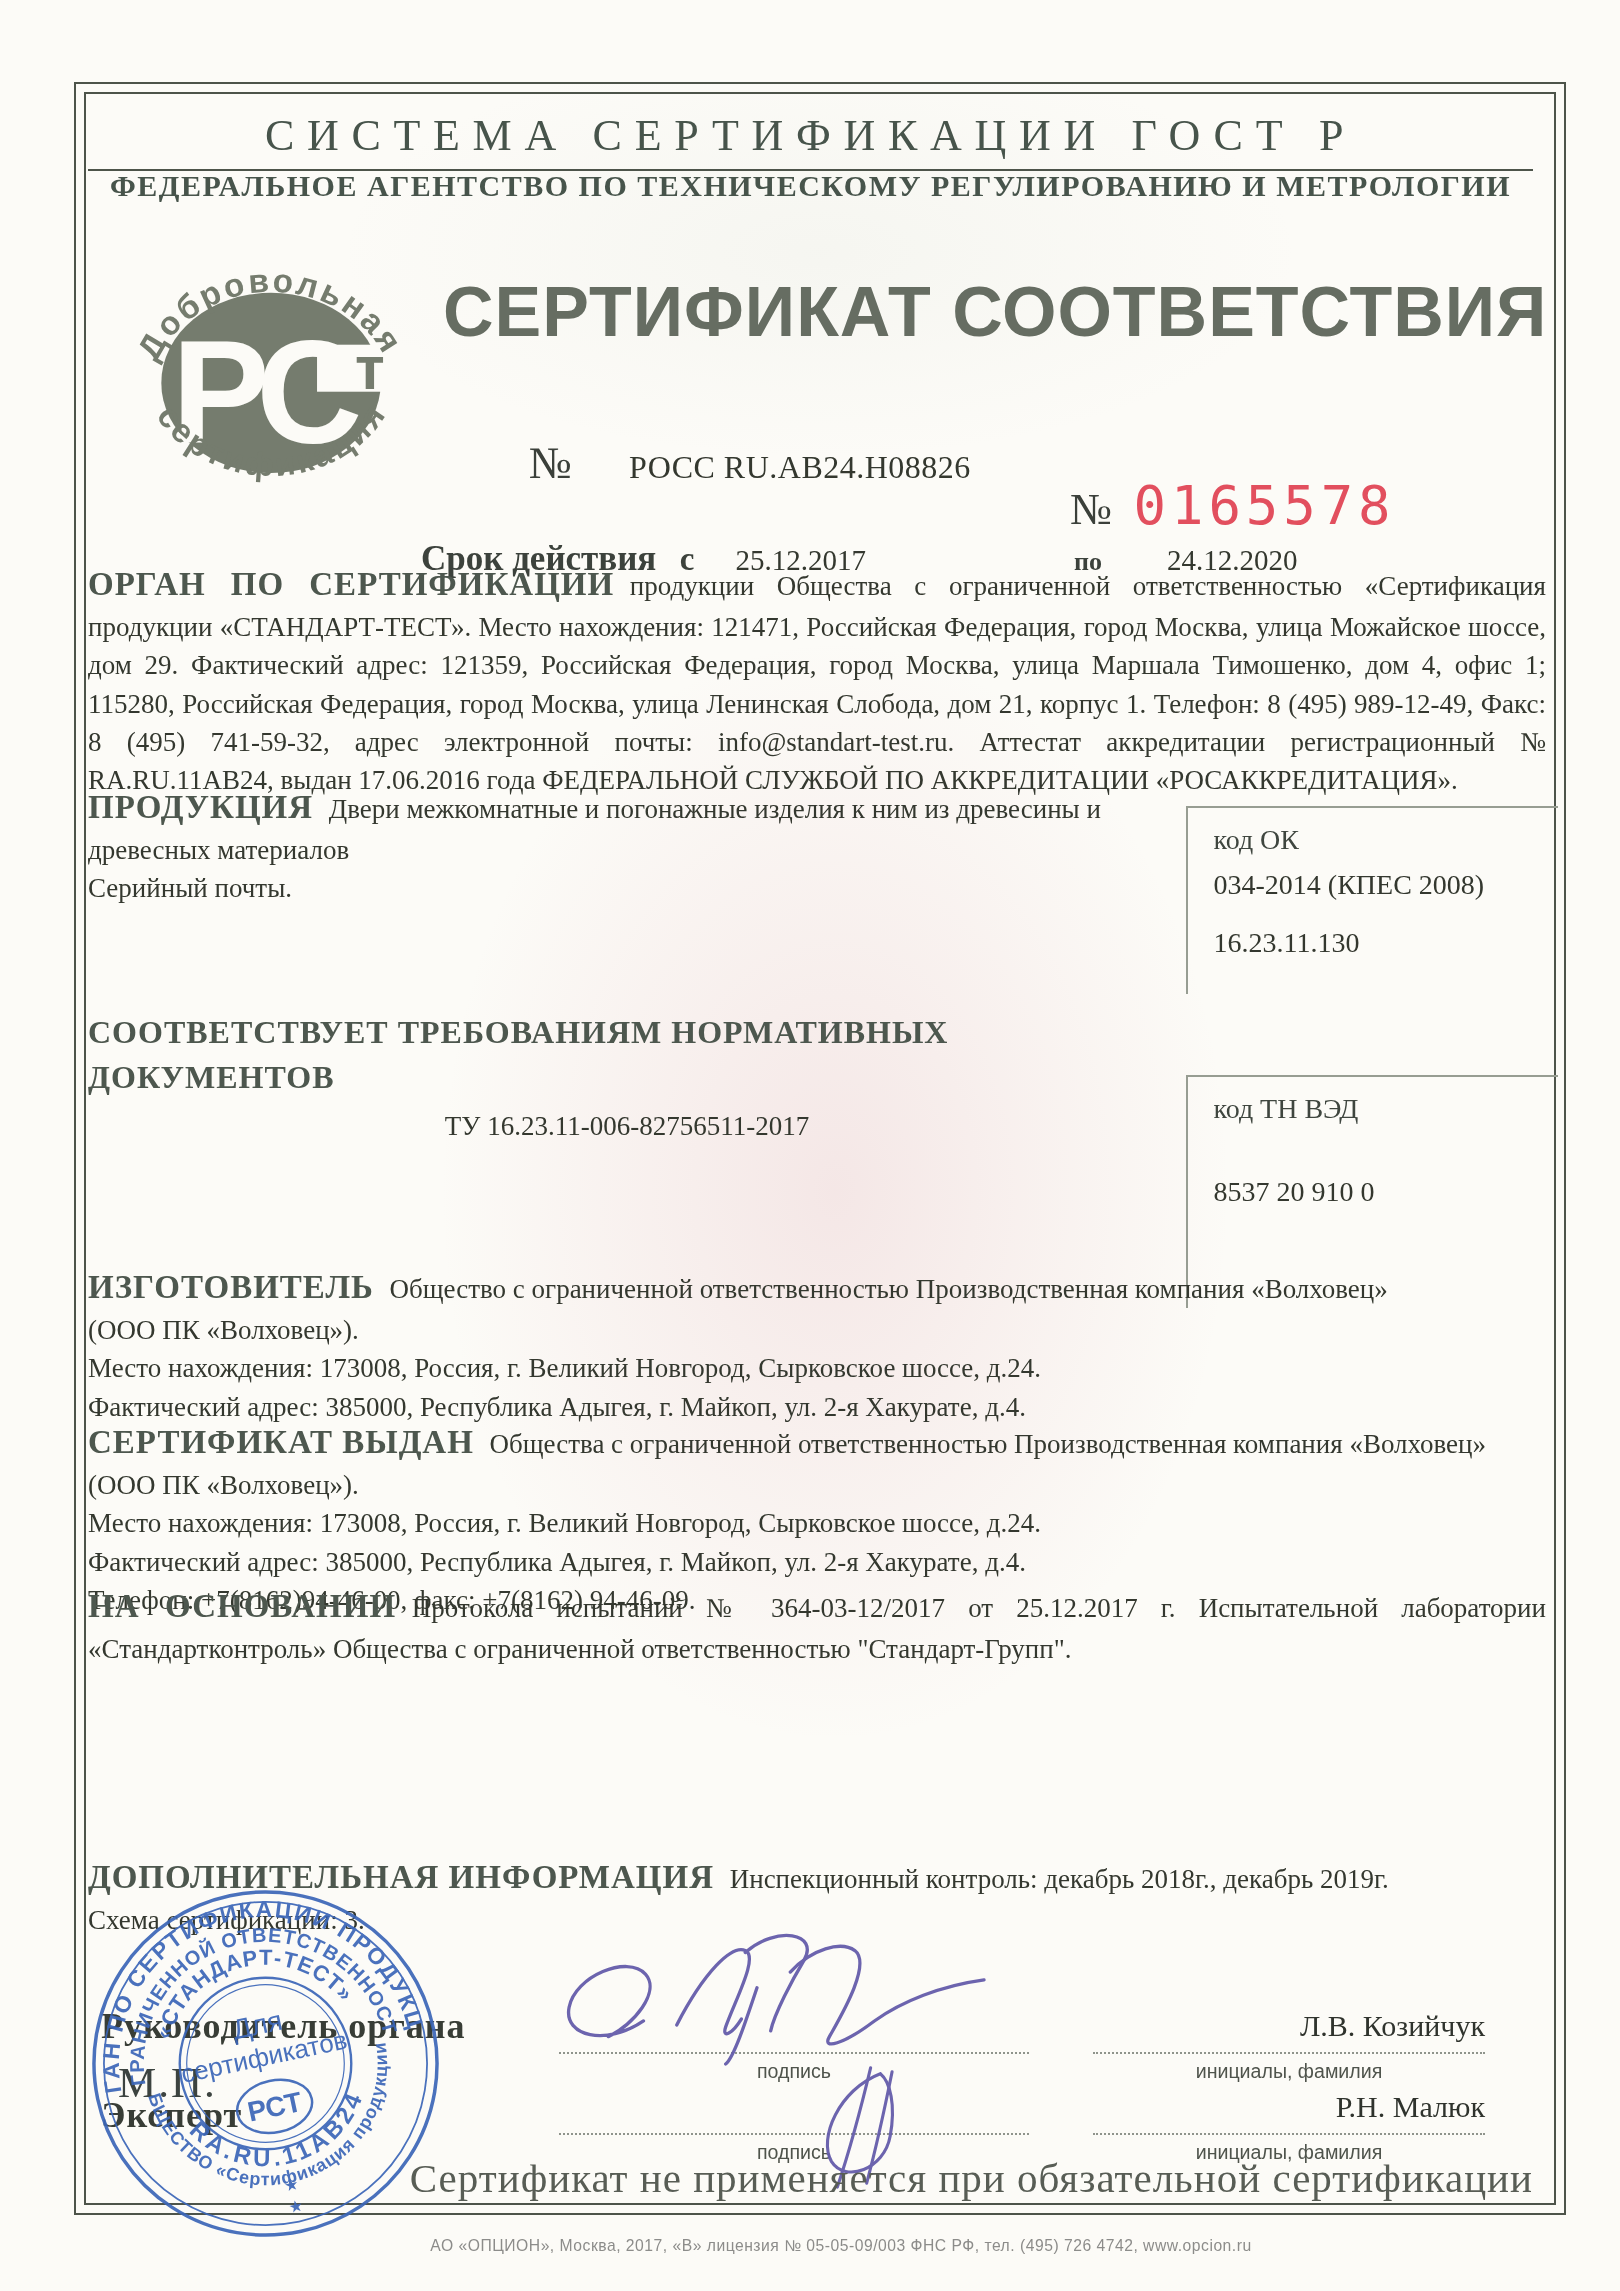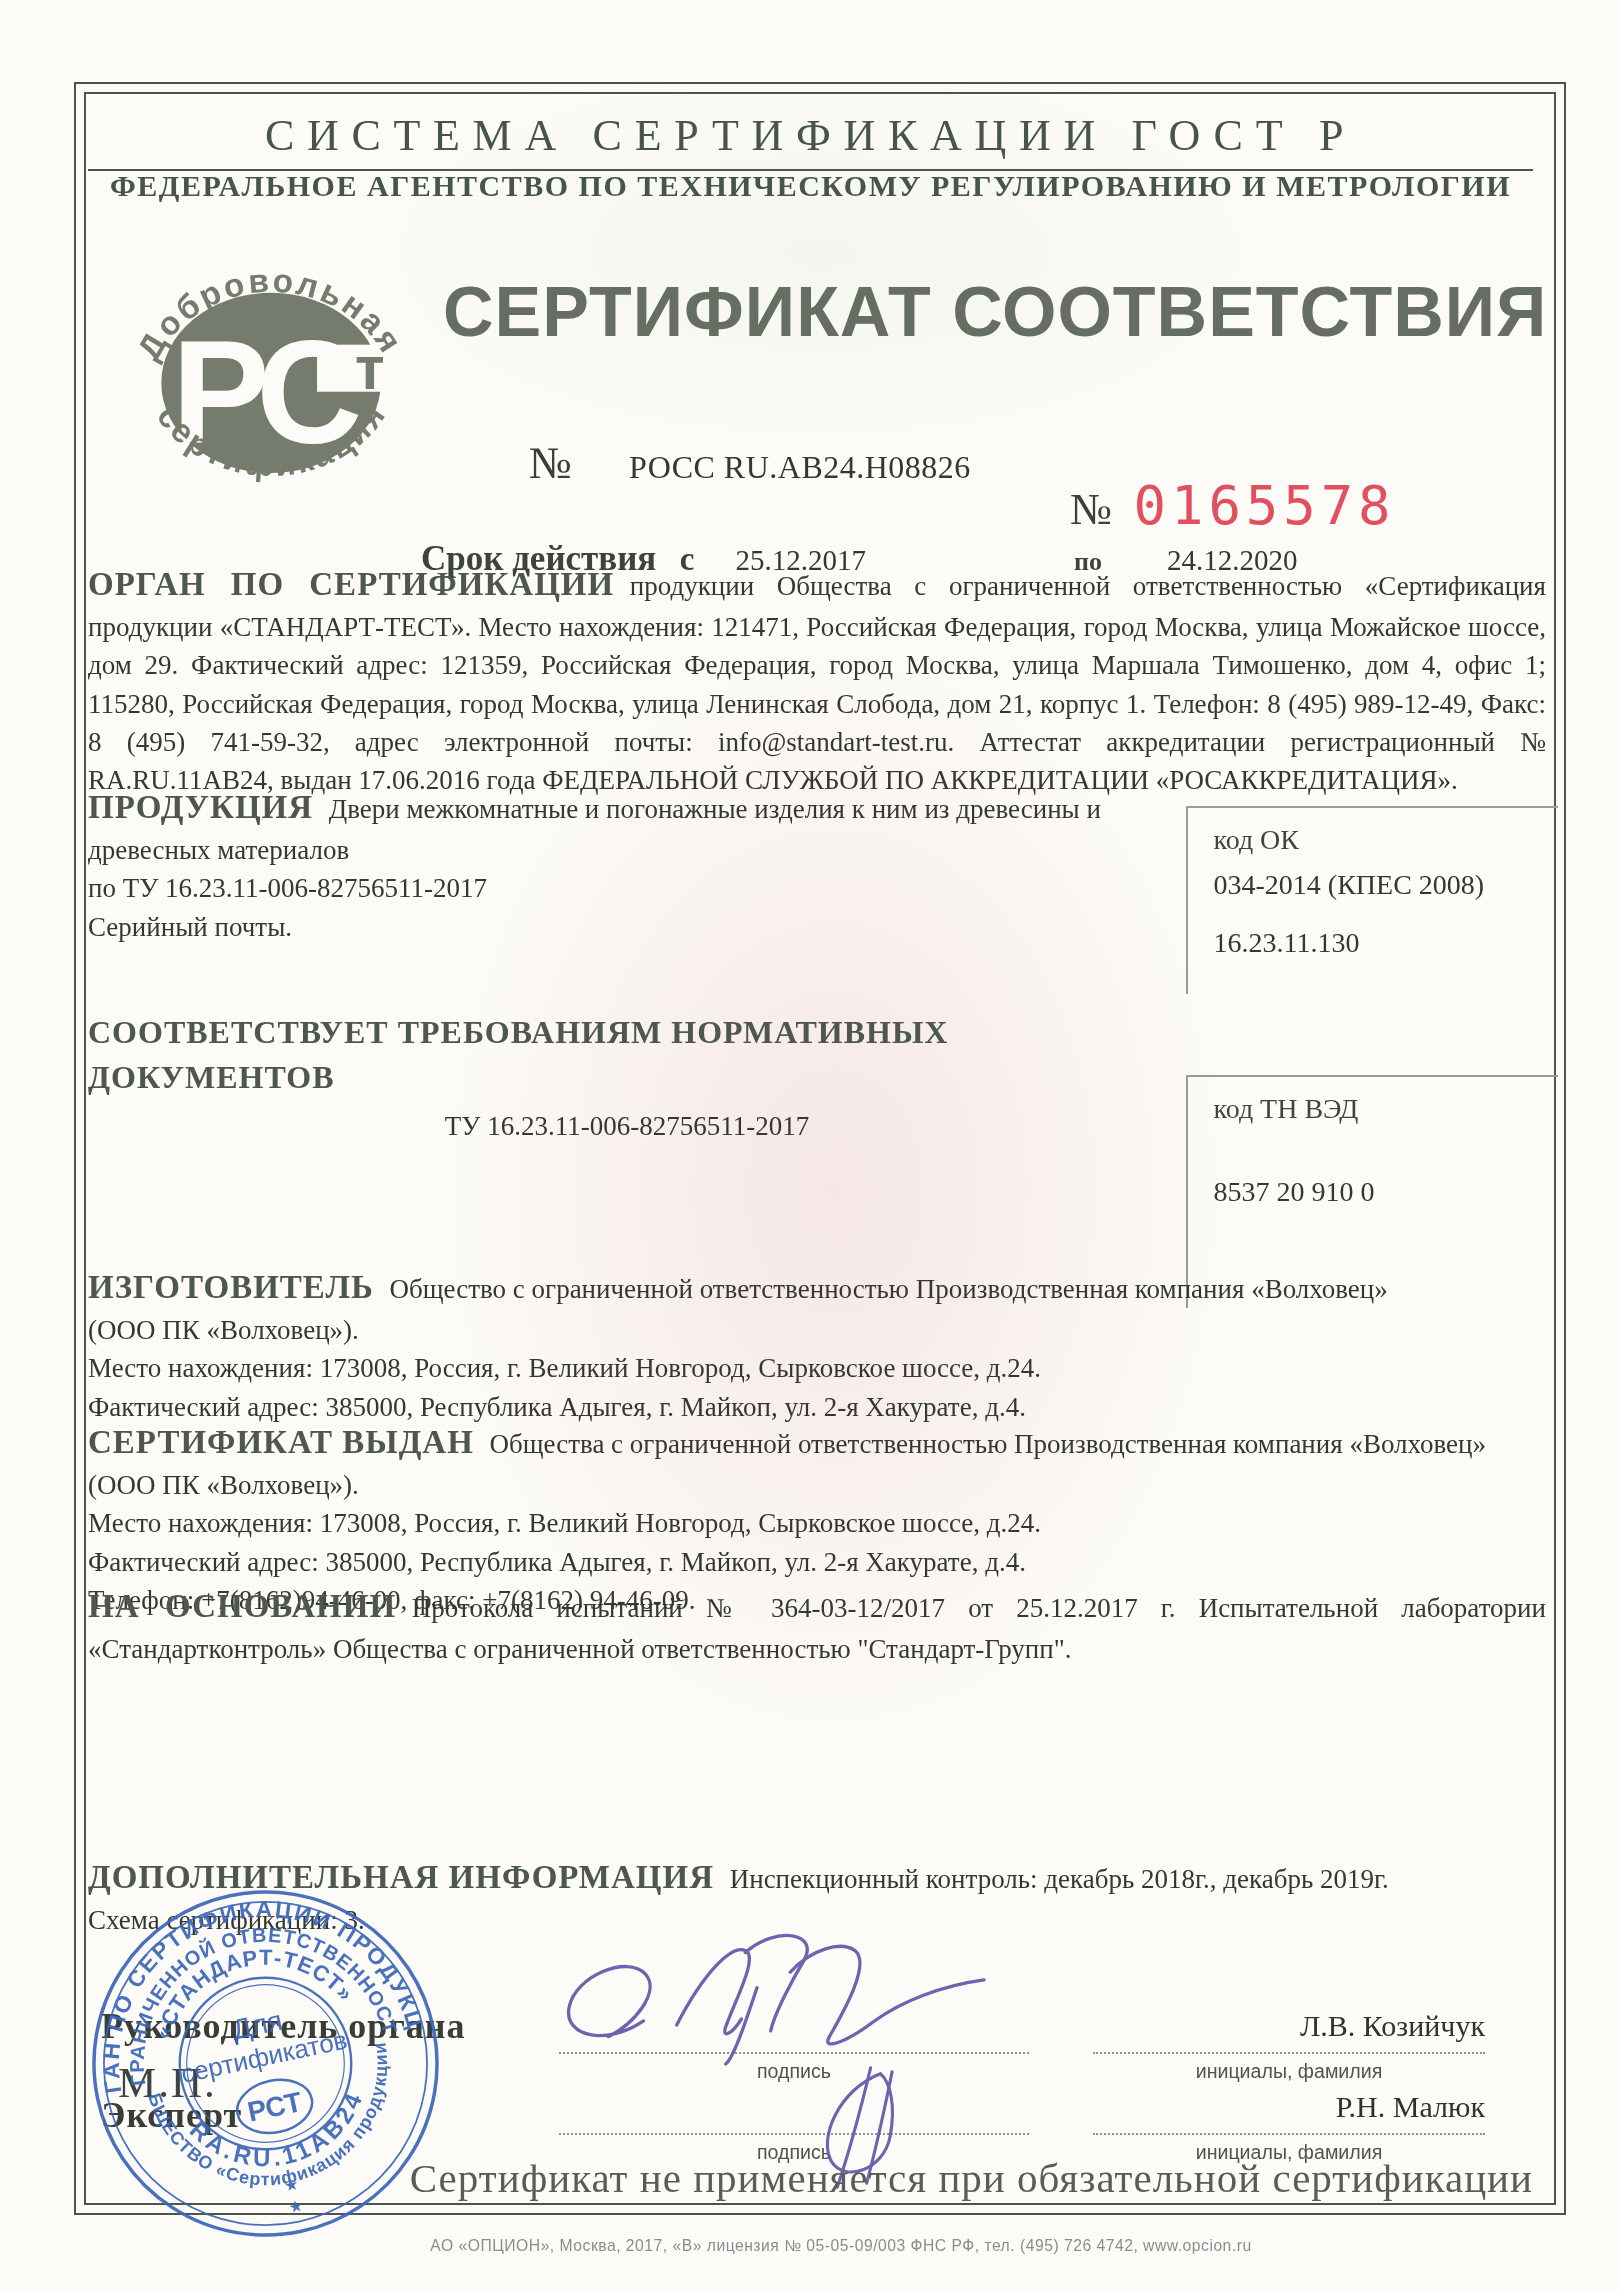--- a/index.html
+++ b/index.html
@@ -138,21 +138,20 @@
   <span class="no-sign">№</span>
   <span class="digits">0165578</span>
 </div>
 
 <div class="sec" style="top:561px;">
   <span class="h">ОРГАН ПО СЕРТИФИКАЦИИ</span><span>продукции Общества с ограниченной ответственностью «Сертификация продукции «СТАНДАРТ-ТЕСТ». Место нахождения: 121471, Российская Федерация, город Москва, улица Можайское шоссе, дом 29. Фактический адрес: 121359, Российская Федерация, город Москва, улица Маршала Тимошенко, дом 4, офис 1; 115280, Российская Федерация, город Москва, улица Ленинская Слобода, дом 21, корпус 1. Телефон: 8 (495) 989-12-49, Факс: 8 (495) 741-59-32, адрес электронной почты: info@standart-test.ru.  Аттестат аккредитации регистрационный № RA.RU.11АВ24, выдан 17.06.2016 года ФЕДЕРАЛЬНОЙ СЛУЖБОЙ ПО АККРЕДИТАЦИИ «РОСАККРЕДИТАЦИЯ».</span>
 </div>
 
 <div class="sec" style="top:784px;width:1059px;text-align:left;">
   <span class="h">ПРОДУКЦИЯ</span><span>Двери межкомнатные и погонажные изделия к ним из древесины и древесных материалов</span>
-  <span class="ln">по ТУ 16.23.11-006-82756511-2017</span>
   <span class="ln">Серийный почты.</span>
 </div>
 
 <div class="codebox" style="top:806px;width:372px;height:188px;">
   <div class="cb-label">код ОК</div>
   <div class="cb-v1">034-2014 (КПЕС 2008)</div>
   <div class="cb-v2">16.23.11.130</div>
 </div>
 
 <div class="sec" style="top:1010px;width:1078px;text-align:left;">

